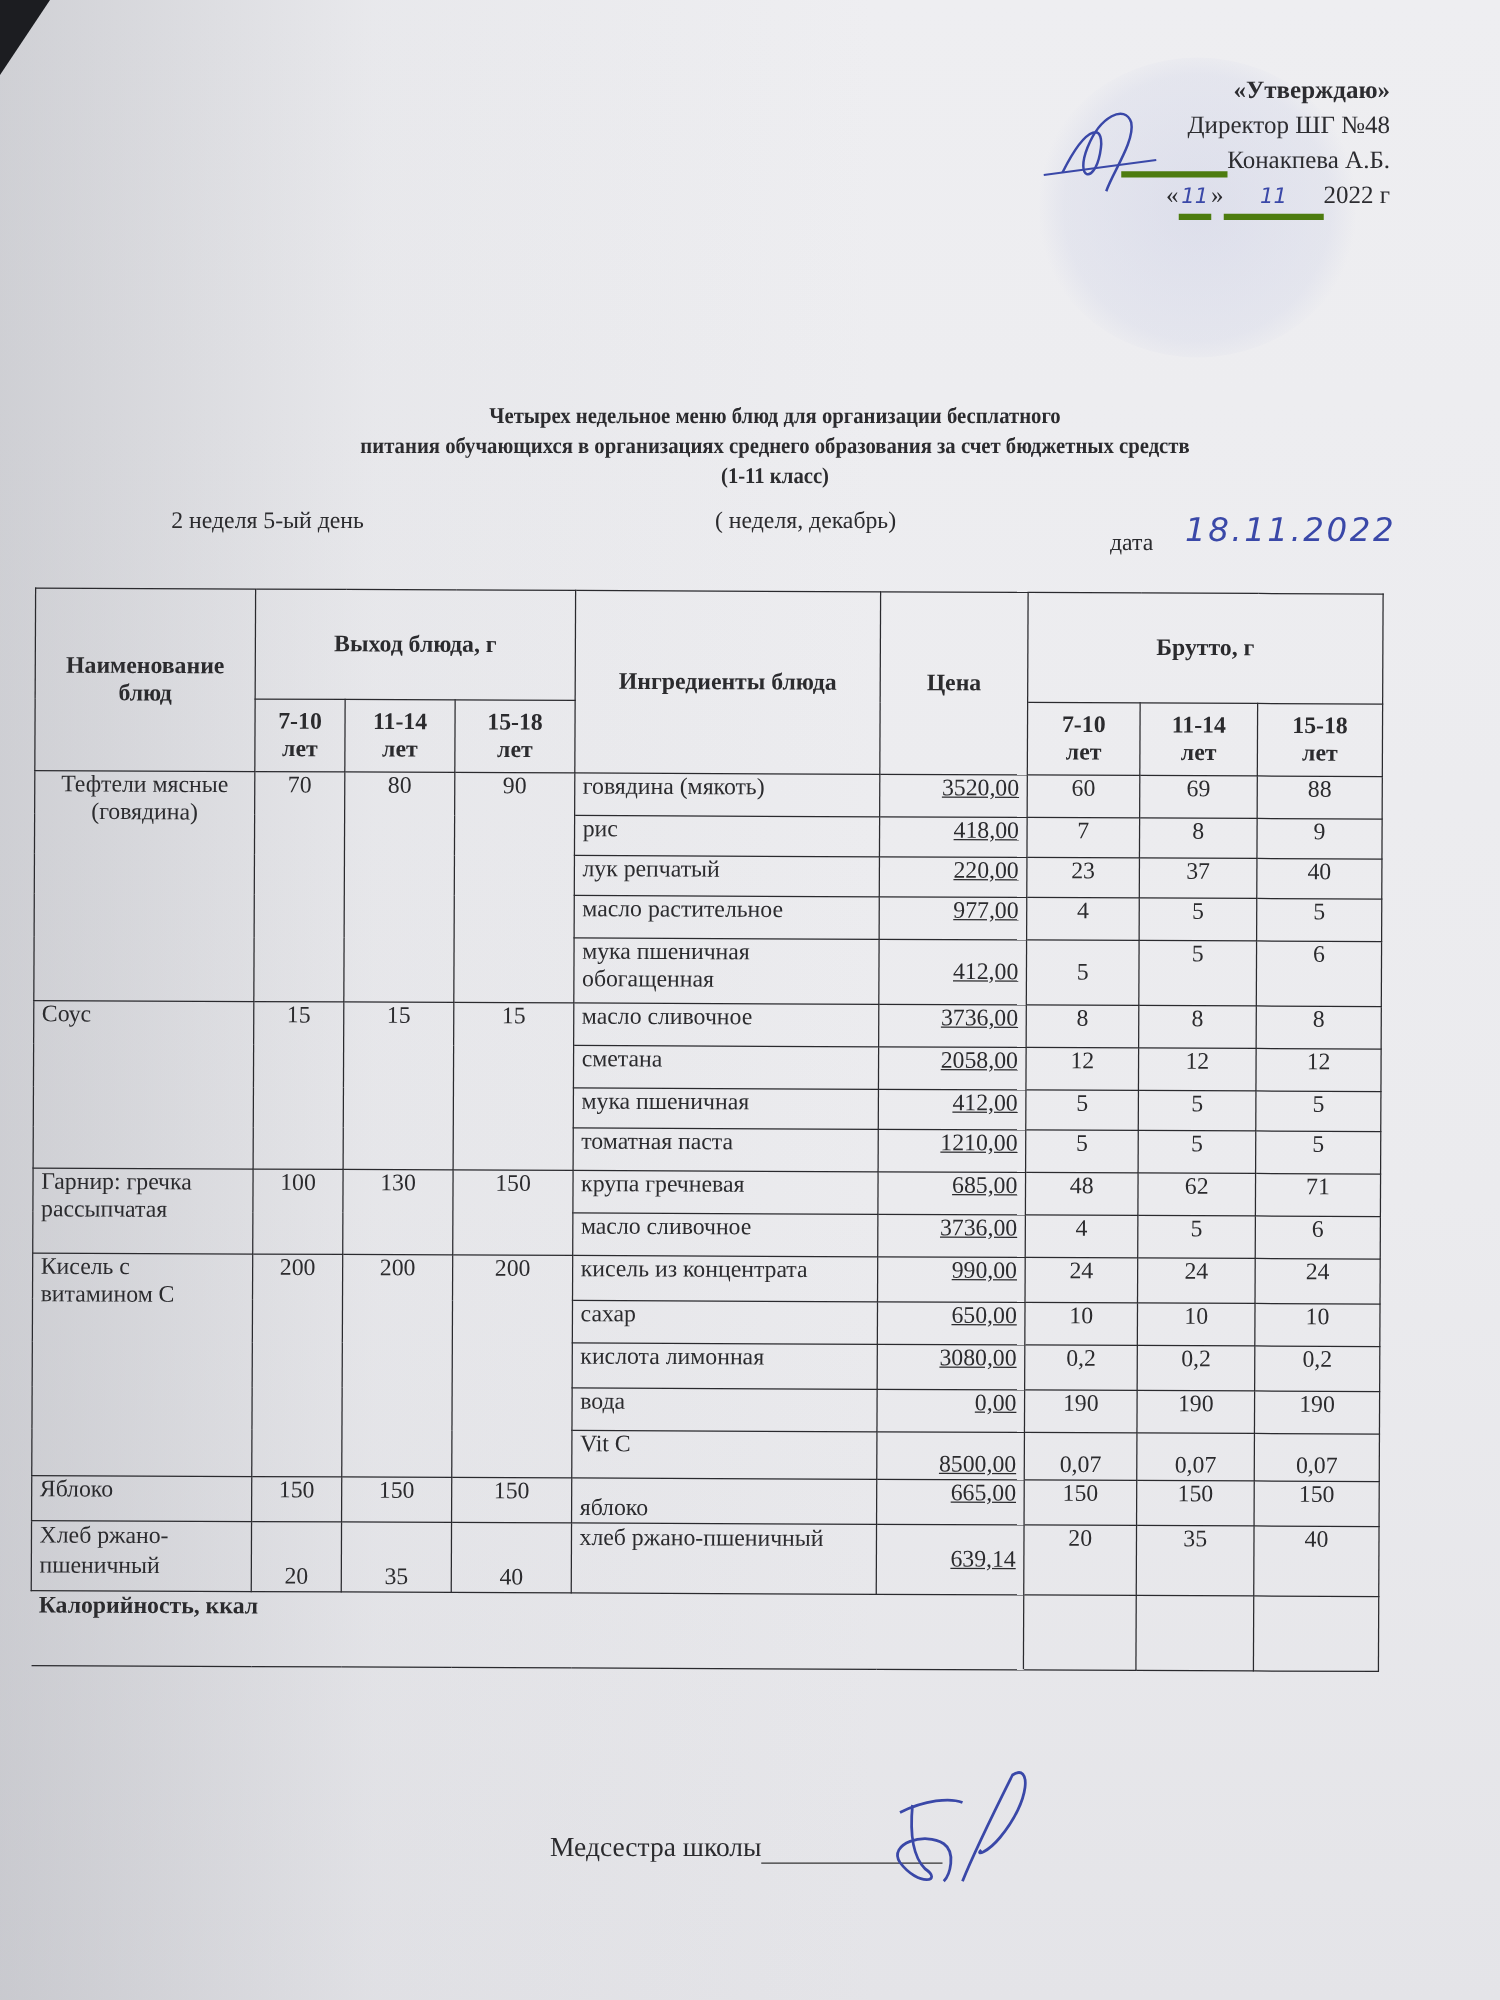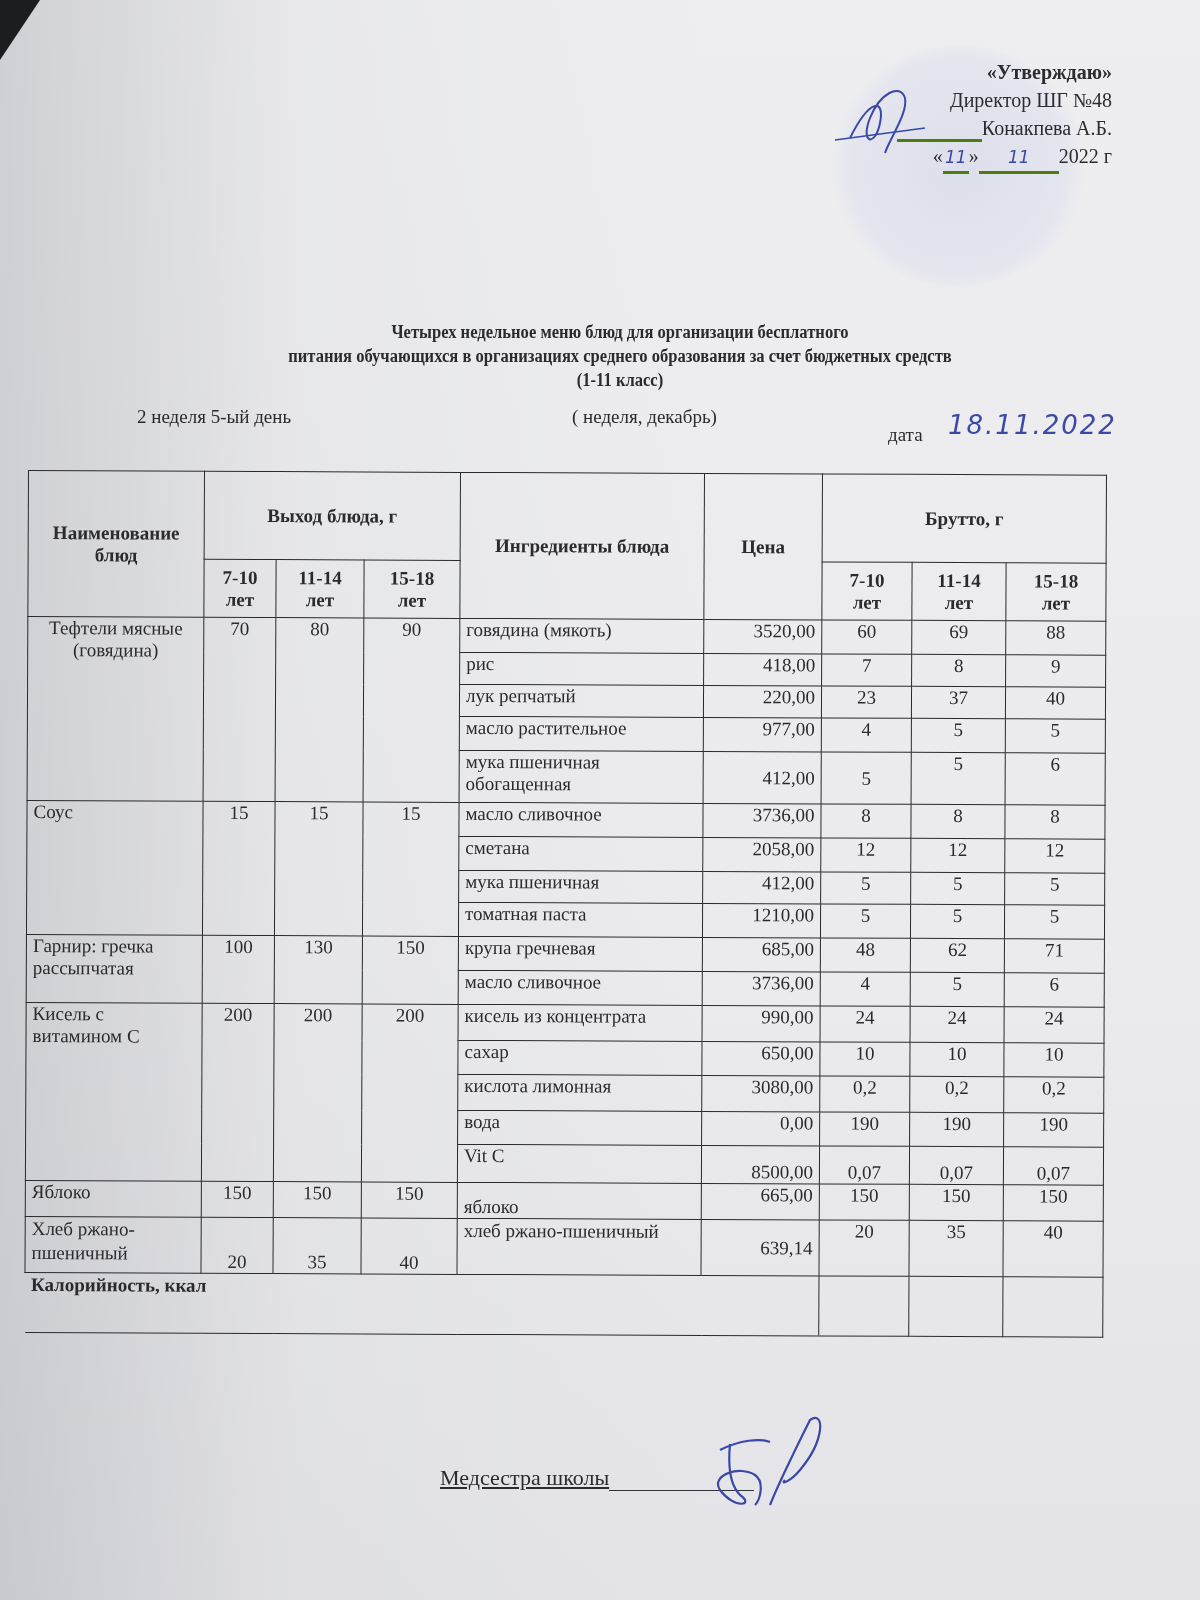--- a/index.html
+++ b/index.html
@@ -9,30 +9,30 @@
   .paper{position:absolute;left:0;top:0;width:1200px;height:1600px;
     background:linear-gradient(90deg,rgba(150,152,160,0.35) 0px,rgba(200,202,208,0.15) 300px,rgba(255,255,255,0) 700px),
                linear-gradient(180deg,#eeeef1 0%,#ebebee 60%,#e4e4e8 100%);}
   .corner{position:absolute;left:0;top:0;width:0;height:0;border-top:60px solid #1c1d21;border-right:40px solid transparent;}
   .stamp{position:absolute;left:828px;top:46px;width:260px;height:240px;border-radius:50%;
     background:radial-gradient(circle,rgba(190,195,225,0.35) 0%,rgba(200,205,230,0.25) 60%,rgba(220,222,238,0) 72%);}
   .approve{position:absolute;right:88px;top:58px;text-align:right;font-size:20px;line-height:28px;color:#2c2c30;}
   .approve .b{font-weight:bold;}
   .hw{color:#3a48a8;font-family:"DejaVu Sans",sans-serif;font-style:italic;}
   .approve .hw{font-size:17px;}
-  .uline{display:inline-block;border-bottom:3px solid #4d7c0f;}
+  .uline{display:inline-block;border-bottom:5px solid #4d7c0f;}
   .title{position:absolute;left:150px;width:940px;top:320px;text-align:center;font-weight:bold;font-size:18px;line-height:24px;font-family:"Liberation Serif",serif;transform:scaleX(0.92);transform-origin:center;}
   .subrow{position:absolute;top:406px;font-size:19px;}
   .date-hw{font-size:26px;letter-spacing:2px;}
   table.menu{position:absolute;left:28px;top:470px;border-collapse:collapse;font-size:19px;transform:rotate(0.25deg);transform-origin:left top;}
   table.menu td, table.menu th{border:1.3px solid #2a2a2e;padding:0 6px;vertical-align:top;}
   table.menu th{font-weight:bold;text-align:center;vertical-align:middle;}
   .c{text-align:center;}
-  .r{text-align:right;}
-  .sig-line{position:absolute;top:1465px;left:440px;font-size:22px;text-decoration:underline;}
+  .r{text-align:right;text-decoration:underline;}
+  .sig-line{position:absolute;top:1465px;left:440px;font-size:22px;}
   .sig-blank{display:inline-block;width:145px;border-bottom:1.5px solid #333;height:22px;vertical-align:bottom;}
   svg.sig{position:absolute;}
 </style>
 </head>
 <body>
 
 <div class="paper"></div>
 <div class="corner"></div>
 <div class="stamp"></div>
 

